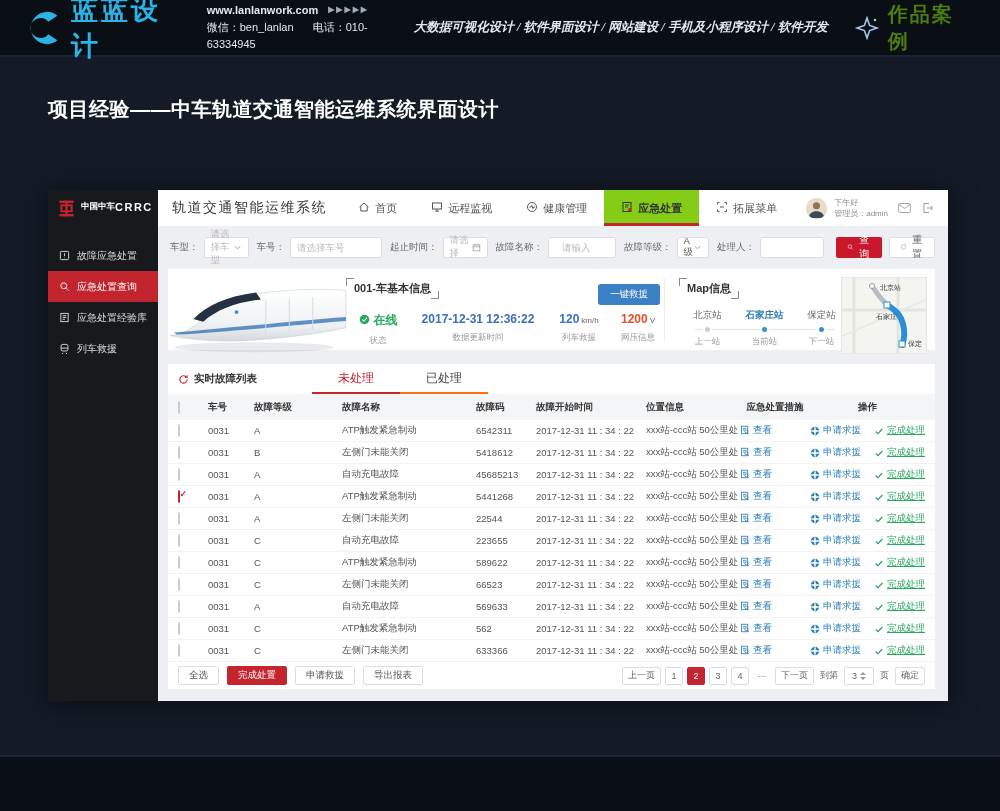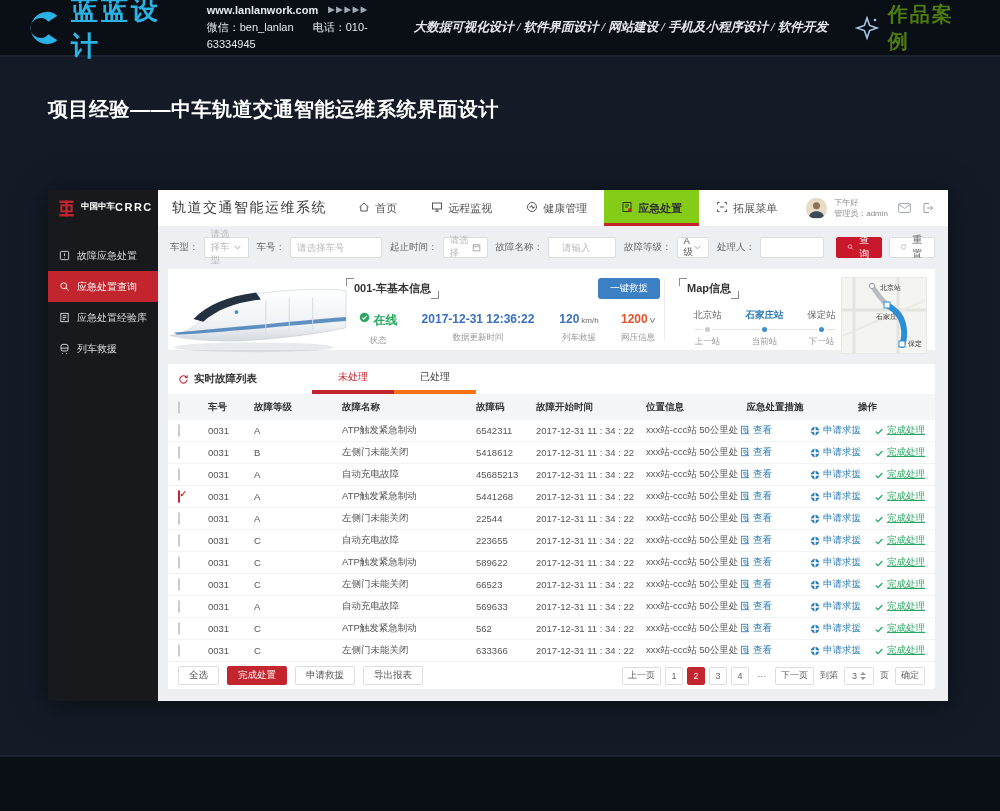--- a/index.html
+++ b/index.html
@@ -69,28 +69,28 @@
     display:flex;align-items:center;gap:4px;font-size:10px;margin-left:7px;cursor:pointer;font-family:inherit;}
   .btn-reset svg{width:10px;height:10px;color:#999;}
   
   .info-card{background:#fff;height:81px;flex:none;margin-bottom:14px;display:flex;position:relative;}
   .train-img{width:178px;flex:none;position:relative;}
   .train-img svg{position:absolute;left:-4px;top:4px;width:186px;height:86px;}
   .basic{flex:none;width:318px;padding-top:9px;position:relative;}
   .card-title{font-size:11px;font-weight:bold;color:#333;position:relative;display:inline-block;padding:3px 8px;}
   .card-title::before{content:"";position:absolute;left:0;top:0;width:7px;height:7px;border-left:1px solid #8a8a8a;border-top:1px solid #8a8a8a;}
   .card-title::after{content:"";position:absolute;right:0;bottom:0;width:7px;height:7px;border-right:1px solid #8a8a8a;border-bottom:1px solid #8a8a8a;}
-  .rescue-btn{position:absolute;right:4px;top:9px;background:#3b7fc4;color:#fff;border:none;border-radius:3px;
+  .rescue-btn{position:absolute;right:4px;top:15px;background:#3b7fc4;color:#fff;border:none;border-radius:3px;
     font-size:9.5px;padding:4px 12px;cursor:pointer;font-family:inherit;}
   .stats{display:flex;margin-top:13px;align-items:flex-start;}
   .stat{text-align:center;}
   .stat .v{font-size:12px;font-weight:bold;color:#3b6fc0;white-space:nowrap;}
   .stat .lbl{font-size:8.5px;color:#999;margin-top:6px;}
   .stat.status{width:64px;} .stat.time{width:136px;} .stat.speed{width:66px;} .stat.voltage{width:52px;}
-  .stat.status .v{color:#27a85f;display:flex;align-items:flex-start;justify-content:center;gap:4px;}
+  .stat.status .v{color:#27a85f;display:flex;align-items:center;justify-content:center;gap:4px;}
   .stat.status .v svg{width:11px;height:11px;}
   .stat .unit{font-size:8px;color:#666;font-weight:normal;margin-left:2px;}
   .stat.voltage .v{color:#e2502a;}
   .vdivider{width:1px;background:#ececec;margin:10px 0;flex:none;}
   .mapinfo{flex:1;padding:9px 0 0 14px;position:relative;min-width:0;}
   .stations{display:flex;margin-top:10px;width:172px;position:relative;}
   .stations::before{content:"";position:absolute;left:16px;right:16px;top:20px;height:1px;background:#e2e2e2;}
   .station{width:57px;text-align:center;position:relative;}
   .station .name{font-size:9.5px;color:#666;white-space:nowrap;}
   .station.current .name{color:#2d7fb8;font-weight:bold;}
@@ -99,22 +99,22 @@
   .station .sub{font-size:8.5px;color:#999;}
   .minimap{position:absolute;right:8px;top:8px;width:84px;height:75px;border:1px solid #e8e8e8;cursor:pointer;}
   .minimap svg{display:block;width:100%;height:100%;}
   
   .table-card{background:#fff;flex:1;display:flex;flex-direction:column;min-height:0;}
   .table-head{height:30px;flex:none;display:flex;align-items:stretch;padding:0 10px;}
   .section-title{display:flex;align-items:center;gap:5px;font-size:10.5px;font-weight:bold;color:#333;}
   .section-title .ic{color:#c2252e;display:flex;}
   .section-title .ic svg{width:11px;height:11px;}
   .tabs{display:flex;margin-left:55px;}
-  .tab{display:flex;align-items:center;padding:0 26px;font-size:10px;color:#444;
-    border-bottom:4px solid #f97316;cursor:pointer;}
+  .tab{display:flex;align-items:center;padding:0 26px;font-size:12px;color:#444;
+    border-bottom:2px solid #f97316;cursor:pointer;}
   .tab.active{color:#c2252e;border-bottom-color:#c2252e;}
   .thead,.trow{display:grid;grid-template-columns:30px 46px 88px 134px 60px 110px 94px 70px 1fr;
     align-items:center;padding:0 10px;}
   .thead{height:26px;flex:none;background:#f4f5f7;font-size:9.5px;color:#333;font-weight:bold;}
   .tbody{flex:none;}
   .trow{height:21px;border-bottom:1px solid #f2f2f2;font-size:9.5px;color:#555;}
   .cb{width:10px;height:10px;border:1px solid #ccc;border-radius:1px;background:#fff;position:relative;cursor:pointer;box-sizing:border-box;}
   .cb.checked{border-color:#c2252e;}
   .cb.checked::after{content:"\2713";position:absolute;left:0.5px;top:-2.5px;color:#c2252e;font-size:9px;font-weight:bold;}
   .link{display:inline-flex;align-items:center;gap:3px;cursor:pointer;white-space:nowrap;}

